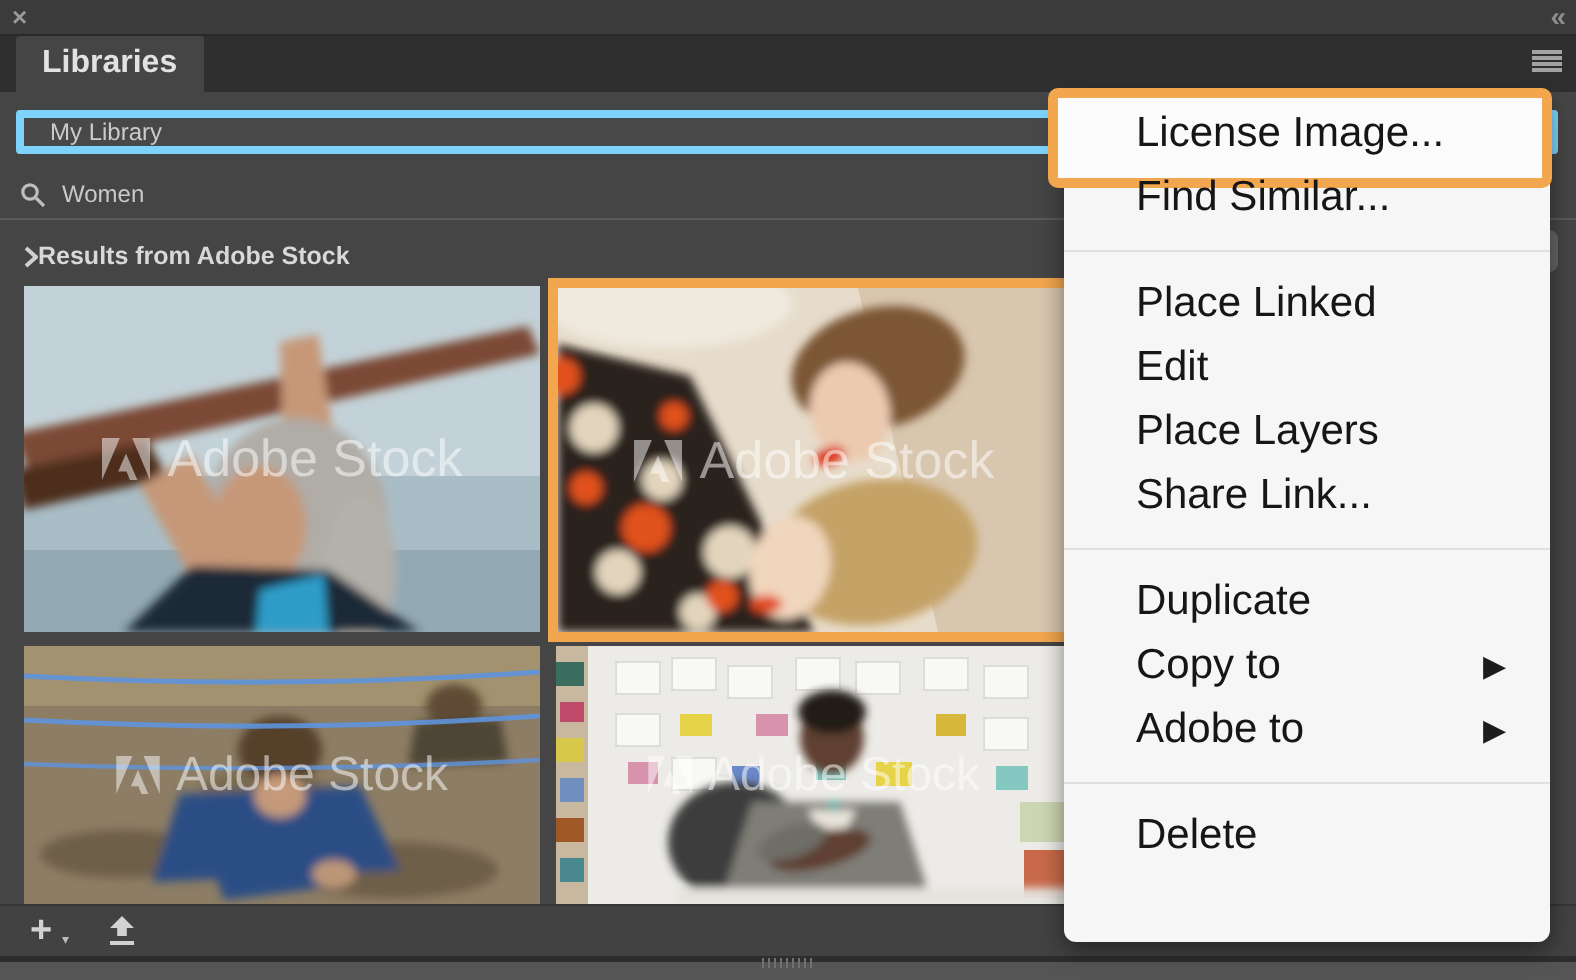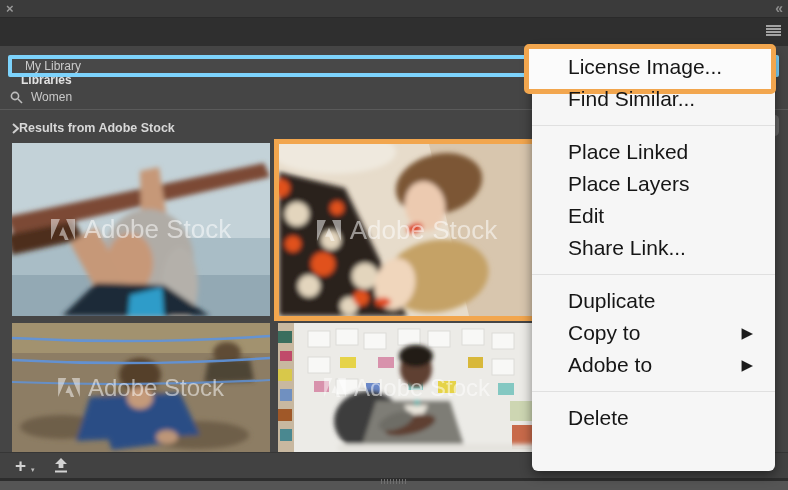--- a/index.html
+++ b/index.html
@@ -7,21 +7,21 @@
     position:relative;width:788px;height:490px;overflow:hidden;
     background:#454545;font-family:"Liberation Sans",sans-serif;
     -webkit-font-smoothing:antialiased;
   }
   
   .topbar{position:absolute;left:0;top:0;width:788px;height:18px;background:#3b3b3b;border-bottom:1px solid #2a2a2a;box-sizing:border-box;}
   .close-x{position:absolute;left:6px;top:0px;color:#9a9a9a;font-size:13px;font-weight:bold;line-height:18px;cursor:default;}
   .collapse{position:absolute;right:5px;top:0px;color:#8d8d8d;font-size:14px;font-weight:bold;line-height:17px;}
   .tabrow{position:absolute;left:0;top:18px;width:788px;height:28px;background:#2f2f2f;}
   .tab{position:absolute;left:8px;top:0;height:28px;background:#454545;color:#e2e2e2;
-       font-size:12px;font-weight:bold;padding:0 13px;display:flex;align-items:center;border-radius:2px 2px 0 0;margin-top:48px;}
+       font-size:16px;font-weight:bold;padding:0 13px;display:flex;align-items:center;border-radius:2px 2px 0 0;}
   .panel-menu{position:absolute;right:7px;top:25px;width:15px;height:11px;
        background:repeating-linear-gradient(180deg,#a2a2a2 0 2px,transparent 2px 3px);}
   
   .libfield{position:absolute;left:8px;top:55px;width:771px;height:22px;border:4px solid #7dd3fc;
        border-radius:2px;background:#484848;color:#cbcbcb;font-size:12px;display:flex;align-items:center;
        padding-left:13px;box-sizing:border-box;}
   .searchrow{position:absolute;left:10px;top:87px;height:20px;display:flex;align-items:center;gap:8px;
        color:#c9c9c9;font-size:12px;}
   .search-underline{position:absolute;left:0;top:109px;width:788px;height:1px;background:#5a5a5a;}
   .results{position:absolute;left:12px;top:121px;display:flex;align-items:center;
@@ -257,24 +257,24 @@
     <div class="mi">
       <span>Find Similar...</span>
     </div>
 
     <div class="msep"></div>
 
     <div class="mi">
       <span>Place Linked</span>
     </div>
     <div class="mi">
+      <span>Edit</span>
+    </div>
+    <div class="mi">
       <span>Place Layers</span>
-    </div>
-    <div class="mi">
-      <span>Edit</span>
     </div>
     <div class="mi">
       <span>Share Link...</span>
     </div>
 
     <div class="msep"></div>
 
     <div class="mi">
       <span>Duplicate</span>
     </div>

